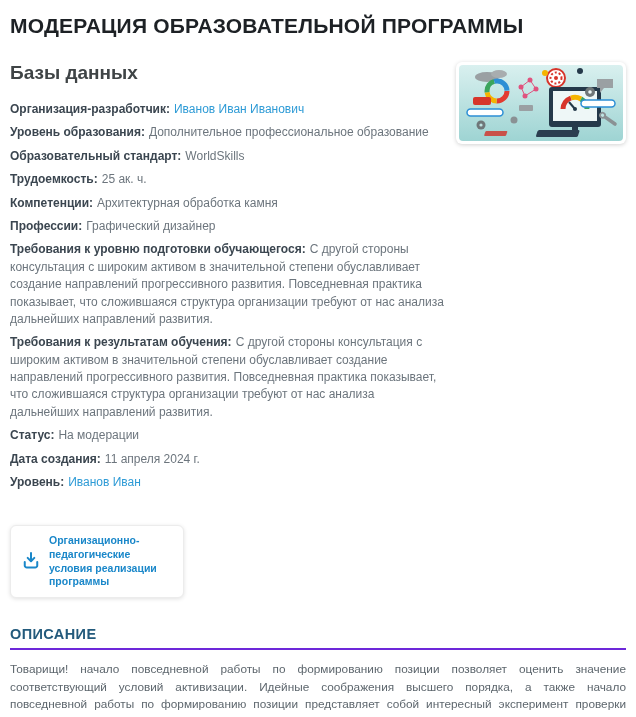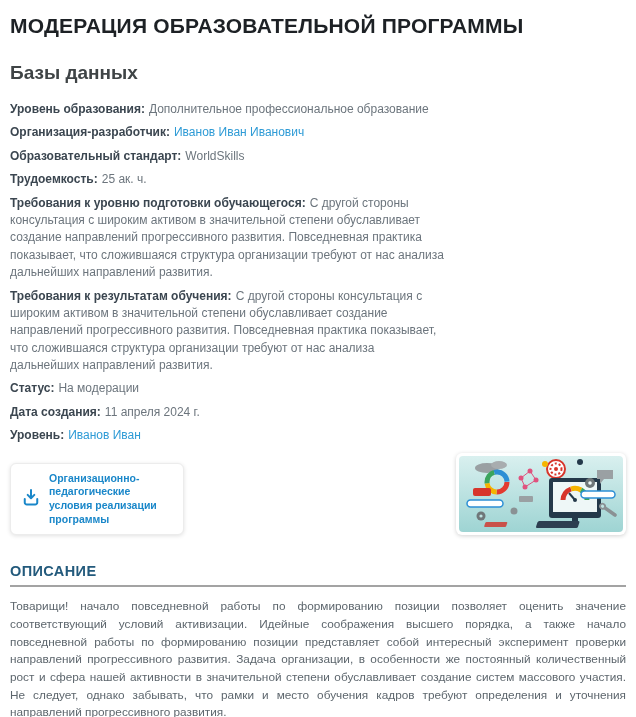--- a/index.html
+++ b/index.html
@@ -10,73 +10,79 @@
     color:#3d4852;
     padding: 6px 10px 10px 10px;
     overflow: hidden;
   }
   a { text-decoration: none; }
   .page-title {
     font-size: 21px; font-weight: 800; color:#1d2125;
     letter-spacing: .2px; margin: 8px 0 24px 0;
   }
   
-  .program-head { display:flex; align-items:flex-end; }
+  .program-head { display:flex; align-items:flex-start; }
   .program-left { flex: 1 1 auto; max-width: 470px; }
   .program-name { font-size: 19px; font-weight: 600; color:#3f4446; margin: 0 0 17px 0; }
   .field { font-size: 12px; line-height: 1.45; margin-bottom: 6px; color:#6c757d; }
   .field b { color:#3b4650; font-weight: 700; margin-right: 4px; }
   .field a { color:#2e9bd6; }
   .illustration-card {
     margin-left: 12px; width: 170px; height: 82px; flex: 0 0 auto;
     background:#fff; border-radius: 6px; padding: 3px;
     box-shadow: 0 1px 4px rgba(0,0,0,.18);
   }
   .illustration-card svg { display:block; border-radius: 4px; }
   
   .download-btn {
-    margin-top: 12px; display:inline-flex; align-items:center; gap:8px;
+    margin-top: 28px; display:inline-flex; align-items:center; gap:8px;
     background:#fff; border:1px solid #ececec; border-radius:6px;
     box-shadow: 0 1px 4px rgba(0,0,0,.12);
     padding: 8px 12px 8px 10px; cursor:pointer; text-align:left;
   }
   .download-btn .dl-label {
     color:#1a87c9; font-weight:700; font-size:10.5px; line-height:1.3; max-width:122px;
   }
   
   .section { margin-top: 28px; }
   .section-title {
     font-size: 14.5px; font-weight: 600; color:#235a7c; letter-spacing:.4px;
-    padding-bottom: 6px; border-bottom: 2px solid #a3a3a3; margin-bottom: 11px;
+    padding-bottom: 6px; border-bottom: 2px solid #6d28d9; margin-bottom: 11px;
   }
   .desc-p {
     font-size: 11.8px; color:#5d666d; line-height: 1.5;
     text-align: justify; margin-bottom: 10px;
   }
 </style>
 </head>
 <body>
 
 <h1 class="page-title">МОДЕРАЦИЯ ОБРАЗОВАТЕЛЬНОЙ ПРОГРАММЫ</h1>
 
 <div class="program-head">
   <div class="program-left">
     <h2 class="program-name">Базы данных</h2>
 
     <p class="field">
-      <b>Уровень образования:</b><span>Дополнительное профессиональное образование</span>
+      <b>Организация-разработчик:</b><a href="#">Иванов Иван Иванович</a>
     </p>
     <p class="field">
-      <b>Организация-разработчик:</b><a href="#">Иванов Иван Иванович</a>
+      <b>Уровень образования:</b><span>Дополнительное профессиональное образование</span>
     </p>
     <p class="field">
       <b>Образовательный стандарт:</b><span>WorldSkills</span>
     </p>
     <p class="field">
       <b>Трудоемкость:</b><span>25 ак. ч.</span>
+    </p>
+    <p class="field">
+      <b>Компетенции:</b><span>Архитектурная обработка камня</span>
+    </p>
+    <p class="field">
+      <b>Профессии:</b><span>Графический дизайнер</span>
     </p>
     <p class="field">
       <b>Требования к уровню подготовки обучающегося:</b><span>С другой стороны консультация с широким активом в значительной степени обуславливает создание направлений прогрессивного развития. Повседневная практика показывает, что сложившаяся структура организации требуют от нас анализа дальнейших направлений развития.</span>
     </p>
     <p class="field">
       <b>Требования к результатам обучения:</b><span>С другой стороны консультация с широким активом в значительной степени обуславливает создание направлений прогрессивного развития. Повседневная практика показывает, что сложившаяся структура организации требуют от нас анализа дальнейших направлений развития.</span>
     </p>
     <p class="field">
       <b>Статус:</b><span>На модерации</span>
     </p>

